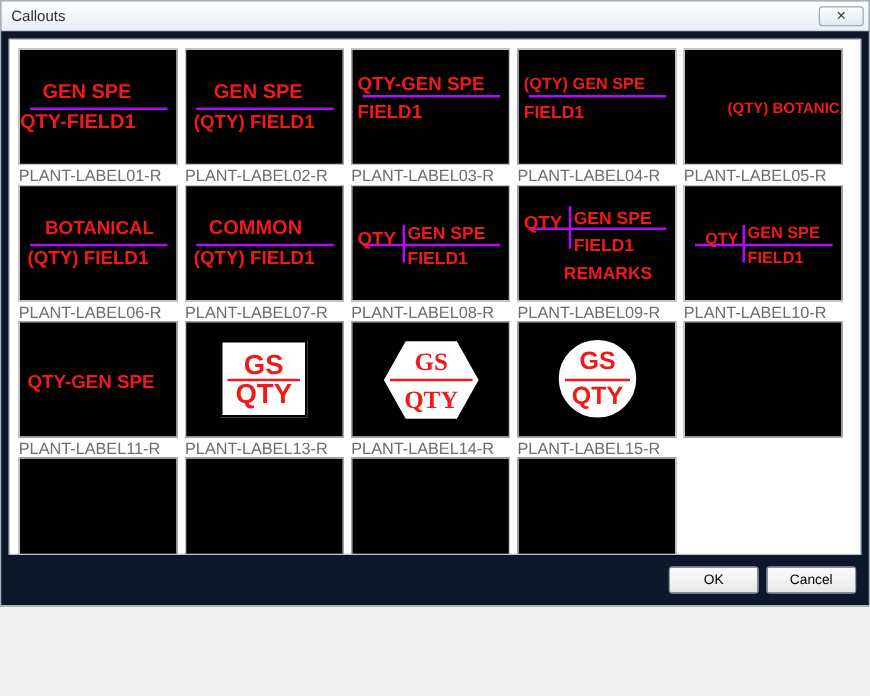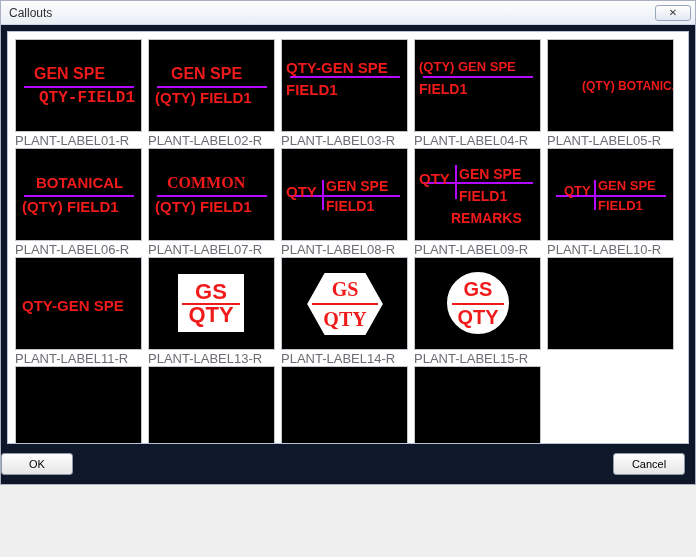--- a/index.html
+++ b/index.html
@@ -101,21 +101,21 @@
     position:absolute; left:22px; top:12px; width:82px; height:68px;
   }
   .hex svg { position:absolute; inset:0; }
   .circle {
     position:absolute; left:30px; top:12px; width:66px; height:66px;
     border:2px solid #000; border-radius:50%; background:#fff;
   }
   .circle .hrule { left:5px; right:5px; border-top:2px solid #f11a1a; top:50%; }
   .footer {
     height: 34px;
-    display: flex; align-items: center; justify-content: space-between;
+    display: flex; align-items: center; justify-content: flex-end;
     gap: 6px; padding: 0 10px 6px 0;
   }
   button.dlg {
     width: 72px; height: 22px;
     border: 1px solid #8f98a8;
     border-radius: 3px;
     background: linear-gradient(#fdfdfd,#e6e6e6);
     font-size: 11px;
     cursor: default;
   }
@@ -129,21 +129,21 @@
     <div class="close-btn">
       <span>✕</span>
     </div>
   </div>
   <div class="content">
     <div class="grid" id="grid">
         <div class="cell">
           <div class="thumb">
             <div class="hrule mid"></div>
             <span class="rt" style="left: 18px; top: 26px; font-size: 16px;">GEN SPE</span>
-            <span class="rt" style="left: 23px; top: 50px; font-size: 16px; font-family: Liberation Mono, monospace;">QTY-FIELD1</span>
+            <span class="rt" style="left: 0; top: 50px; font-size: 16px;">QTY-FIELD1</span>
           </div>
           <div class="caption">PLANT-LABEL01-R</div>
         </div>
         <div class="cell">
           <div class="thumb">
             <div class="hrule mid"></div>
             <span class="rt" style="left: 22px; top: 26px; font-size: 16px;">GEN SPE</span>
             <span class="rt" style="left: 6px; top: 50px; font-size: 15px;">(QTY) FIELD1</span>
           </div>
           <div class="caption">PLANT-LABEL02-R</div>
@@ -174,21 +174,21 @@
           <div class="thumb">
             <div class="hrule mid"></div>
             <span class="rt" style="left: 20px; top: 26px; font-size: 15px;">BOTANICAL</span>
             <span class="rt" style="left: 6px; top: 50px; font-size: 15px;">(QTY) FIELD1</span>
           </div>
           <div class="caption">PLANT-LABEL06-R</div>
         </div>
         <div class="cell">
           <div class="thumb">
             <div class="hrule mid"></div>
-            <span class="rt" style="left: 18px; top: 26px; font-size: 16px; font-family: Liberation Serif, serif;">COMMON</span>
+            <span class="rt" style="left: 18px; top: 26px; font-size: 16px;">COMMON</span>
             <span class="rt" style="left: 6px; top: 50px; font-size: 15px;">(QTY) FIELD1</span>
           </div>
           <div class="caption">PLANT-LABEL07-R</div>
         </div>
         <div class="cell">
           <div class="thumb">
             <div class="hrule mid"></div>
             <div class="vline" style="left: 40px;"></div>
             <span class="rt" style="left: 4px; top: 35px; font-size: 15px;">QTY</span>
             <span class="rt" style="left: 44px; top: 30px; font-size: 14px;">GEN SPE</span>

